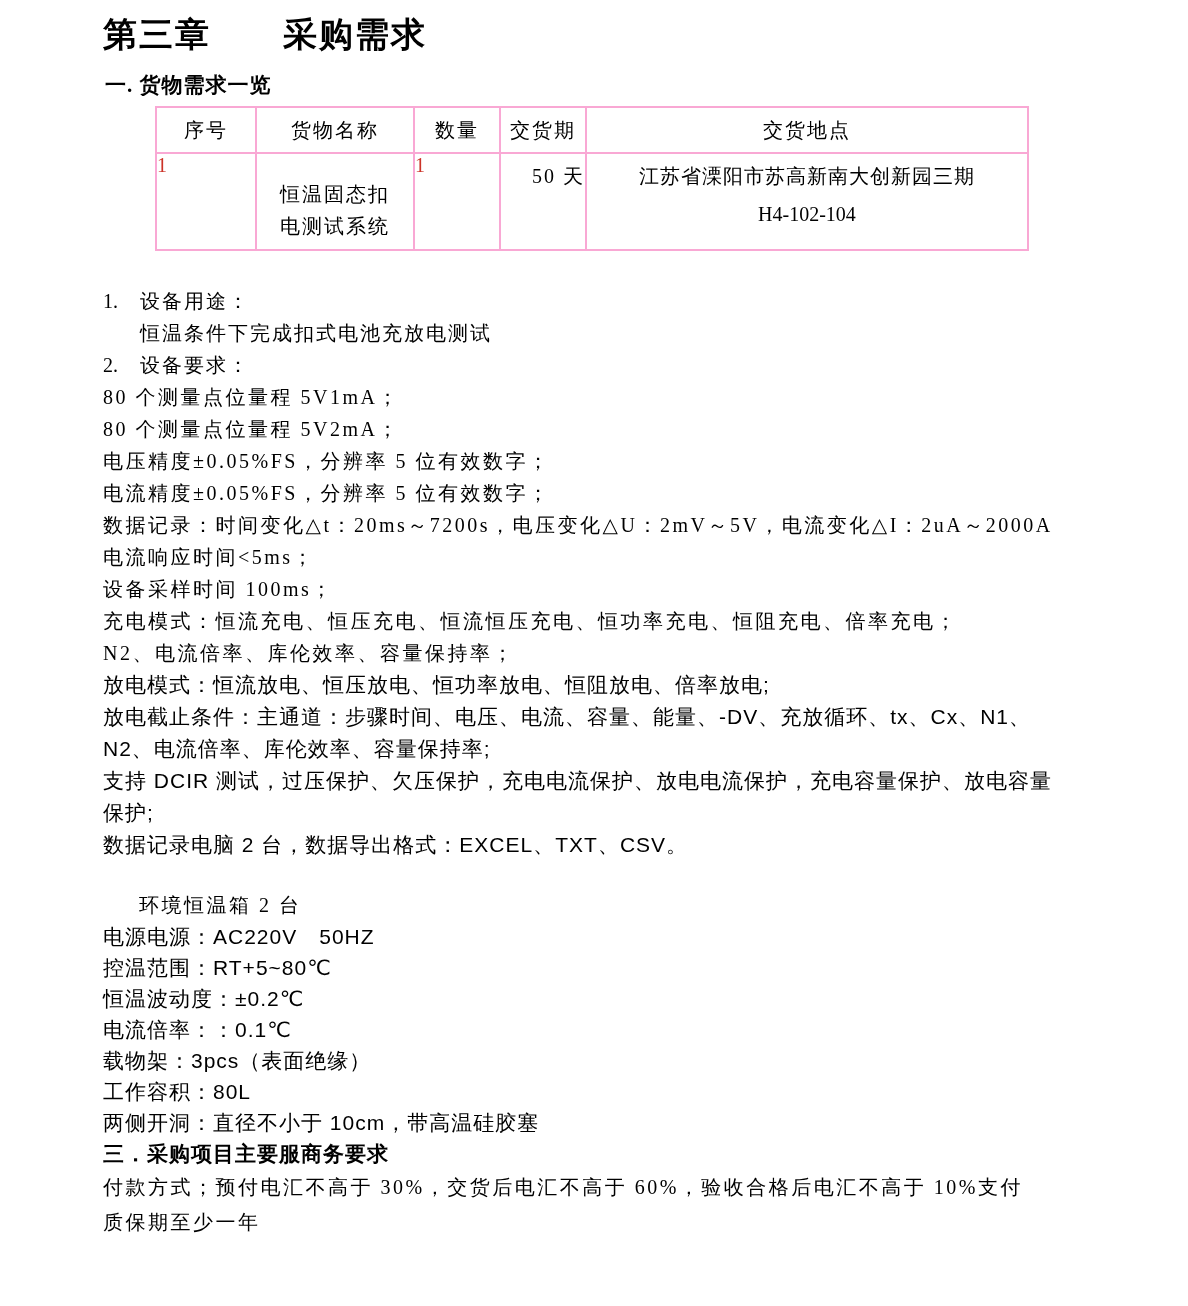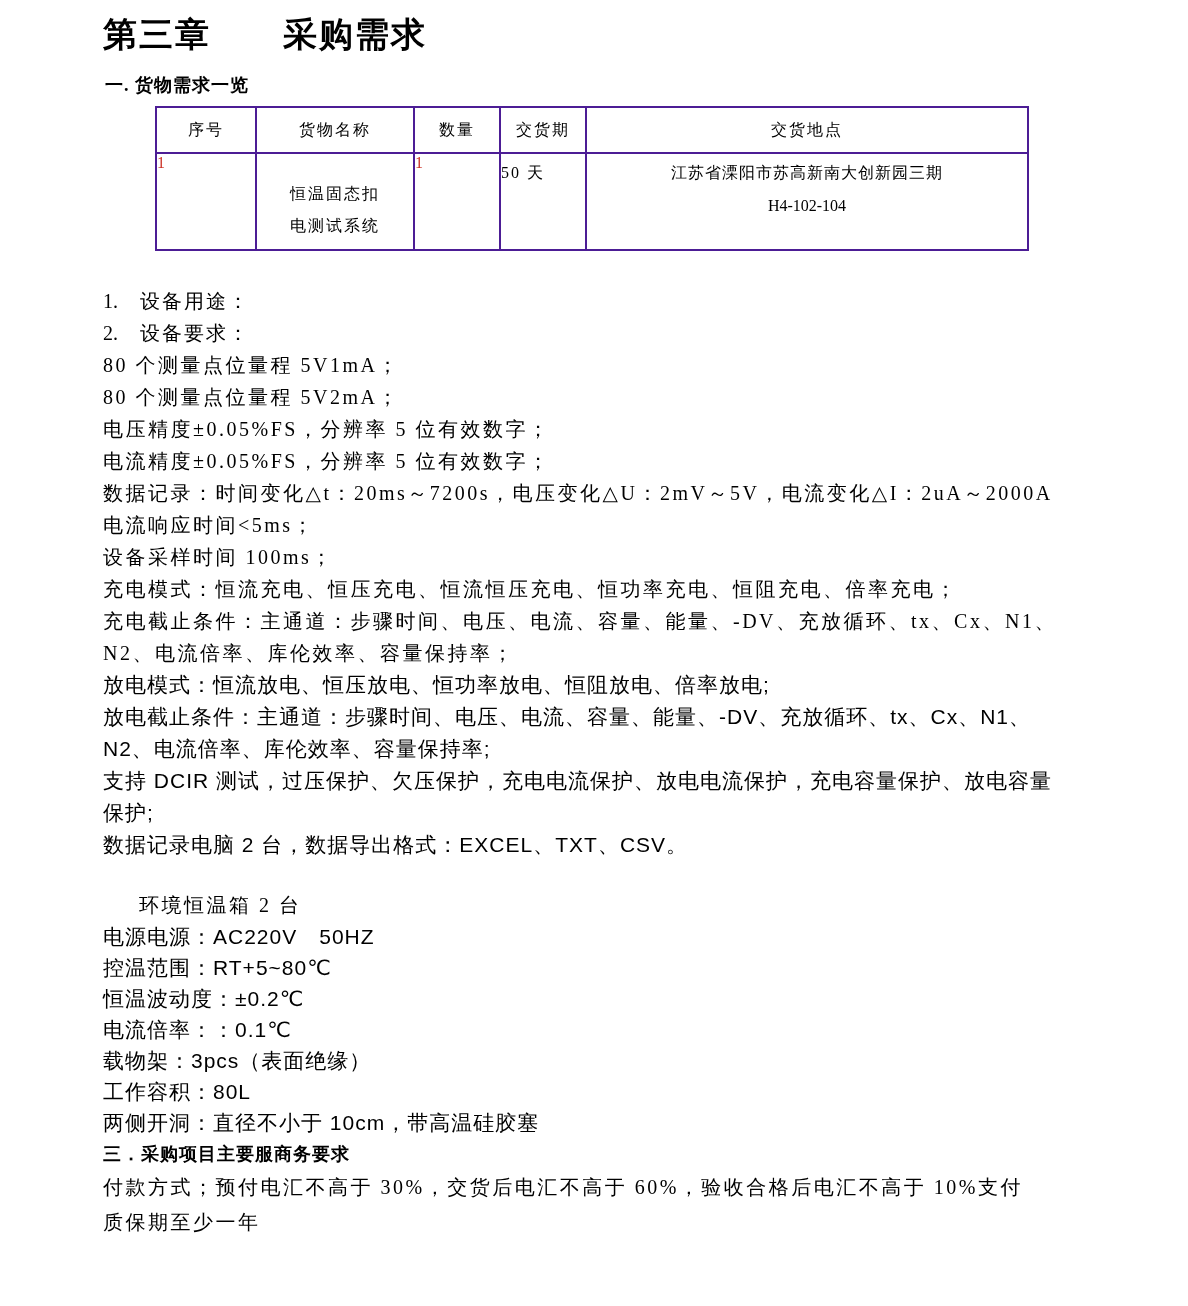--- a/index.html
+++ b/index.html
@@ -15,50 +15,50 @@
   .doc-title {
     text-align: left;
     font-size: 34px;
     font-weight: bold;
     letter-spacing: 2px;
     margin: 4px 0 12px 0;
     white-space: pre;
   }
 
   .section-heading {
-    font-size: 18px;
+    font-size: 21px;
     font-weight: bold;
     letter-spacing: 1px;
     line-height: 30px;
   }
   .section-heading.h1 { margin: 0 0 6px 2px; }
   .section-heading.h2 { margin: 5px 0 0 12px; }
   .section-heading.h3 { margin: 0; line-height: 32px; }
 
   table.goods {
     border-collapse: collapse;
     margin-left: 52px;
     table-layout: fixed;
     width: 872px;
   }
   table.goods th, table.goods td {
-    border: 2px solid #4c1d95;
+    border: 2px solid #f9a8d4;
     font-weight: normal;
-    font-size: 16px;
+    font-size: 20px;
     padding: 0;
   }
   table.goods th { height: 44px; text-align: center; letter-spacing: 2px; }
   table.goods td { height: 79px; vertical-align: top; }
 
   .cell-index { padding: 8px 0 0 14px; }
   .cell-qty   { padding: 34px 0 0 10px; }
   .red { color: #cc3328; }
   .cell-name { vertical-align: middle !important; text-align: center; padding-top: 16px !important; }
   .cell-name div { line-height: 32px; letter-spacing: 2px; }
-  .cell-delivery { text-align: left; padding-top: 9px !important; letter-spacing: 2px; }
+  .cell-delivery { text-align: right; padding-top: 9px !important; letter-spacing: 2px; }
   .cell-loc { text-align: center; padding-top: 9px !important; letter-spacing: 1px; }
   .cell-loc .loc2 { margin-top: 13px; letter-spacing: 0; }
 
   .body-text { margin-top: 34px; }
 
   .list-item { display: flex; font-size: 20px; line-height: 32px; letter-spacing: 2px; }
   .list-item .num { width: 37px; letter-spacing: 0; }
 
   .line { font-size: 20px; line-height: 32px; }
   .line.serif { letter-spacing: 2.5px; }
@@ -109,33 +109,36 @@
     </tbody>
   </table>
 
 
   <div class="body-text">
     <div class="list-item serif">
       <span class="num">1.</span>
       <span>设备用途：</span>
     </div>
     <div class="list-item serif">
+      <span class="num"></span>
+      <span>恒温条件下完成扣式电池充放电测试</span>
+    </div>
+    <div class="list-item serif">
       <span class="num">2.</span>
       <span>设备要求：</span>
     </div>
 
     <div class="line serif">80 个测量点位量程 5V1mA；</div>
     <div class="line serif">80 个测量点位量程 5V2mA；</div>
     <div class="line serif">电压精度±0.05%FS，分辨率 5 位有效数字；</div>
     <div class="line serif">电流精度±0.05%FS，分辨率 5 位有效数字；</div>
     <div class="line serif">数据记录：时间变化△t：20ms～7200s，电压变化△U：2mV～5V，电流变化△I：2uA～2000A</div>
     <div class="line serif">电流响应时间&lt;5ms；</div>
     <div class="line serif">设备采样时间 100ms；</div>
     <div class="line serif">充电模式：恒流充电、恒压充电、恒流恒压充电、恒功率充电、恒阻充电、倍率充电；</div>
-    <div class="line serif">充电截止条件：主通道：步骤时间、电压、电流、容量、能量、-DV、充放循环、tx、Cx、N1、</div>
     <div class="line serif">N2、电流倍率、库伦效率、容量保持率；</div>
 
     <div class="line sans">放电模式：恒流放电、恒压放电、恒功率放电、恒阻放电、倍率放电;</div>
     <div class="line sans">放电截止条件：主通道：步骤时间、电压、电流、容量、能量、-DV、充放循环、tx、Cx、N1、</div>
     <div class="line sans">N2、电流倍率、库伦效率、容量保持率;</div>
     <div class="line sans">支持 DCIR 测试，过压保护、欠压保护，充电电流保护、放电电流保护，充电容量保护、放电容量</div>
     <div class="line sans">保护;</div>
     <div class="line sans">数据记录电脑 2 台，数据导出格式：EXCEL、TXT、CSV。</div>
 
     <div class="spacer"></div>

